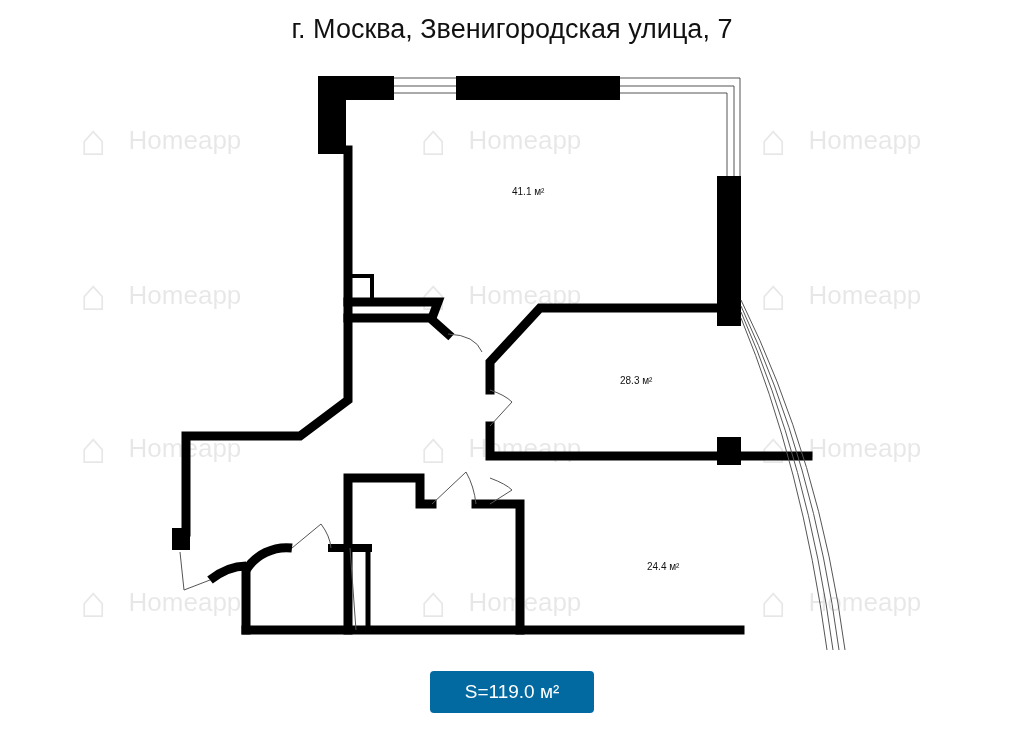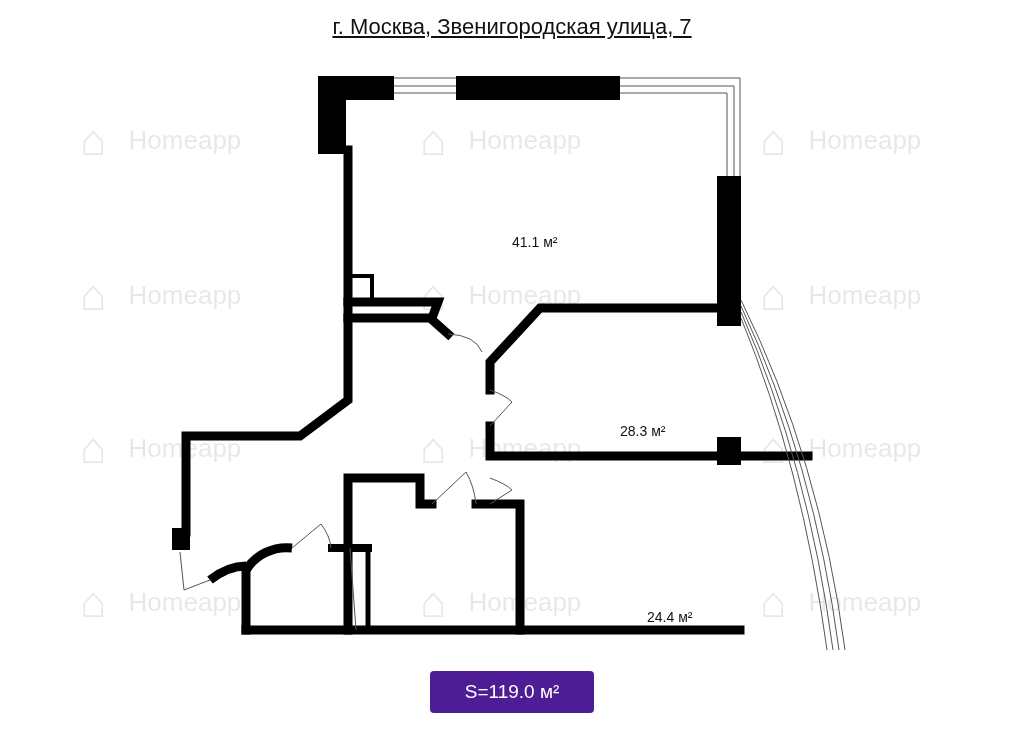--- a/index.html
+++ b/index.html
@@ -1,22 +1,22 @@
 <!DOCTYPE html>
 <html><head>
 <meta charset="utf-8">
 <style>
   html, body { margin:0; padding:0; background:#ffffff; }
   body { width:1024px; height:731px; position:relative; overflow:hidden; font-family:"Liberation Sans", sans-serif; }
-  .title { position:absolute; left:0; top:14px; width:1024px; text-align:center; font-size:22px; color:#111;text-decoration:underline; }
+  .title { position:absolute; left:0; top:14px; width:1024px; text-align:center; font-size:27px; color:#111; }
   .plan { position:absolute; left:0; top:0; }
   .wm { position:absolute; display:flex; align-items:center; gap:22px; opacity:0.09; }
   .wm .txt { font-size:26px; font-weight:normal; color:#000; }
-  .room-label { position:absolute; font-size:14px; color:#111;margin-top:48px; }
-  .total { position:absolute; left:430px; top:671px; width:164px; height:42px; background:#4c1d95; border-radius:4px; color:#fff; font-size:19px; display:flex; align-items:center; justify-content:center; }
+  .room-label { position:absolute; font-size:10px; color:#111; }
+  .total { position:absolute; left:430px; top:671px; width:164px; height:42px; background:#0369a1; border-radius:4px; color:#fff; font-size:19px; display:flex; align-items:center; justify-content:center; }
 </style>
 </head>
 <body>
 
 <div class="title">г. Москва, Звенигородская улица, 7</div>
 
 <div class="wm" style="left:80px;top:115px">
     <span style="font-size:44px">⌂</span>
     <span class="txt">Homeapp</span>
   </div>

